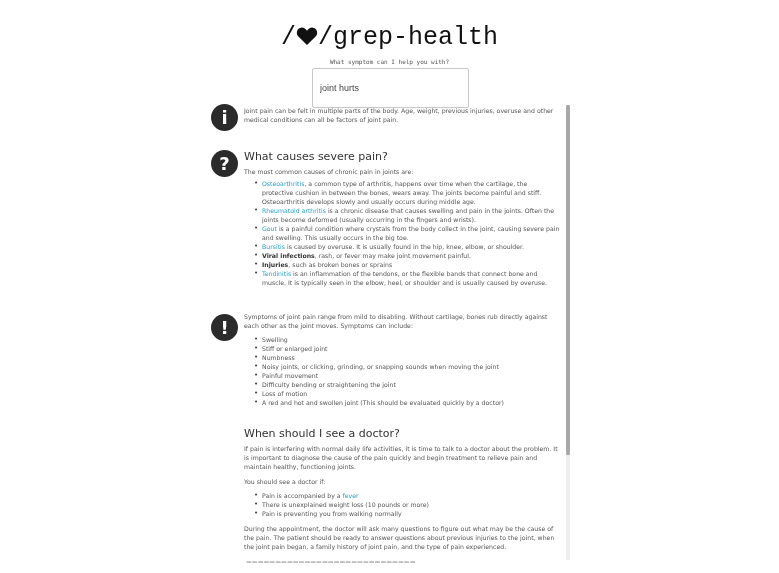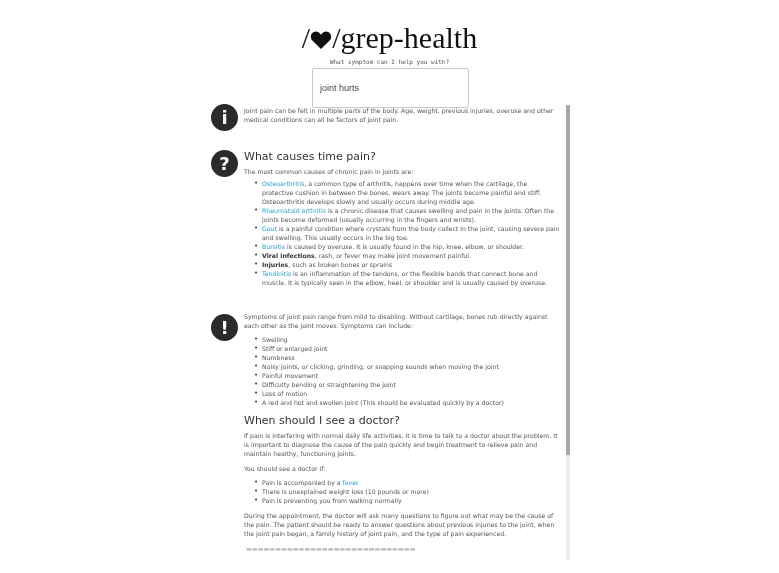--- a/index.html
+++ b/index.html
@@ -1,21 +1,21 @@
 <!DOCTYPE html>
 <html><head>
   <meta charset="utf-8">
   <style>
     * { box-sizing: border-box; margin: 0; padding: 0; }
     html, body { width: 779px; height: 573px; overflow: hidden; background: #ffffff; }
     body { font-family: "DejaVu Sans", sans-serif; color: #444; position: relative; }
 
     .logo {
       position: absolute; left: 0; width: 779px; top: 24px; text-align: center;
-      font-family: Liberation Serif, serif; font-size: 30px; color: #111;
+      font-family: Liberation Mono, monospace; font-size: 25px; color: #111;
       letter-spacing: 0px; line-height: 28px;
     }
     .logo .heart { display: inline-block; width: 22px; height: 20px; vertical-align: -2px; }
 
     .prompt {
       position: absolute; left: 0; width: 779px; top: 58px; text-align: center;
       font-family: "DejaVu Sans Mono", monospace; font-size: 6px; color: #555;
     }
 
     .search {
@@ -77,21 +77,21 @@
   <div class="section" style="top:4px;">
     <div class="icon" style="top:0;">i</div>
     <div class="body" style="top:2px;">
       <p>Joint pain can be felt in multiple parts of the body. Age, weight, previous injuries, overuse and other medical conditions can all be factors of joint pain.</p>
     </div>
   </div>
 
   <div class="section" style="top:50px;">
     <div class="icon" style="top:0;">?</div>
     <div class="body" style="top:0;">
-      <h2>What causes time pain?</h2>
+      <h2>What causes severe pain?</h2>
       <p>The most common causes of chronic pain in joints are:</p>
       <ul>
         <li><span class="link">Osteoarthritis</span><span>, a common type of arthritis, happens over time when the cartilage, the protective cushion in between the bones, wears away. The joints become painful and stiff. Osteoarthritis develops slowly and usually occurs during middle age.</span></li>
         <li><span class="link">Rheumatoid arthritis</span><span> is a chronic disease that causes swelling and pain in the joints. Often the joints become deformed (usually occurring in the fingers and wrists).</span></li>
         <li><span class="link">Gout</span><span> is a painful condition where crystals from the body collect in the joint, causing severe pain and swelling. This usually occurs in the big toe.</span></li>
         <li><span class="link">Bursitis</span><span> is caused by overuse. It is usually found in the hip, knee, elbow, or shoulder.</span></li>
         <li><b>Viral infections</b><span>, rash, or fever may make joint movement painful.</span></li>
         <li><b>Injuries</b><span>, such as broken bones or sprains</span></li>
         <li><span class="link">Tendinitis</span><span> is an inflammation of the tendons, or the flexible bands that connect bone and muscle. It is typically seen in the elbow, heel, or shoulder and is usually caused by overuse.</span></li>
       </ul>
@@ -106,21 +106,21 @@
         <li>Swelling</li>
         <li>Stiff or enlarged joint</li>
         <li>Numbness</li>
         <li>Noisy joints, or clicking, grinding, or snapping sounds when moving the joint</li>
         <li>Painful movement</li>
         <li>Difficulty bending or straightening the joint</li>
         <li>Loss of motion</li>
         <li>A red and hot and swollen joint (This should be evaluated quickly by a doctor)</li>
       </ul>
 
-      <h2 style="margin-top:7px;">When should I see a doctor?</h2>
+      <h2 style="margin-top:20px;">When should I see a doctor?</h2>
       <p>If pain is interfering with normal daily life activities, it is time to talk to a doctor about the problem. It is important to diagnose the cause of the pain quickly and begin treatment to relieve pain and maintain healthy, functioning joints.</p>
       <div class="gap"></div>
       <p>You should see a doctor if:</p>
       <ul style="margin-top:5px;">
         <li><span>Pain is accompanied by a </span><span class="link">fever</span></li>
         <li>There is unexplained weight loss (10 pounds or more)</li>
         <li>Pain is preventing you from walking normally</li>
       </ul>
       <div class="gap"></div>
       <p>During the appointment, the doctor will ask many questions to figure out what may be the cause of the pain. The patient should be ready to answer questions about previous injuries to the joint, when the joint pain began, a family history of joint pain, and the type of pain experienced.</p>

